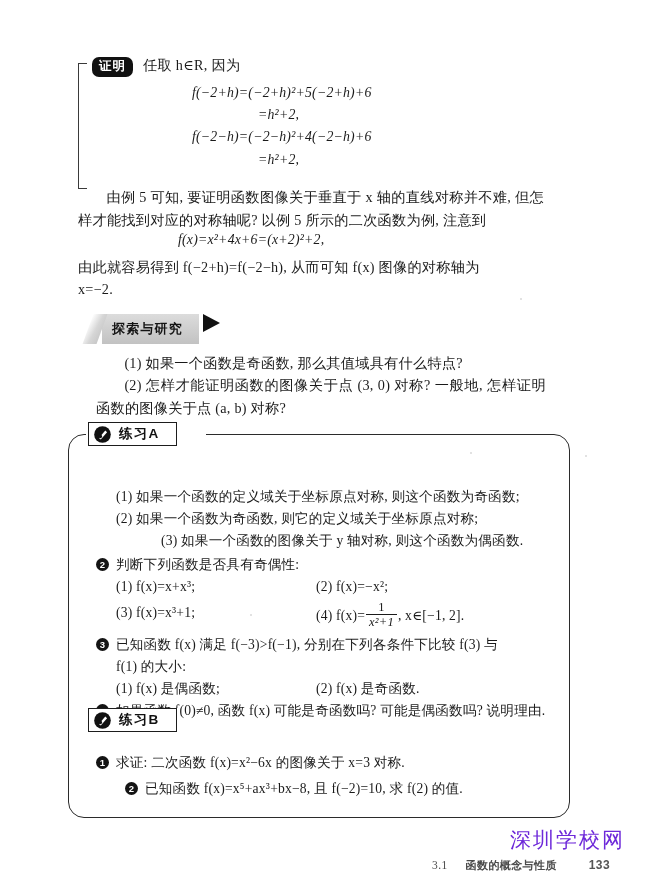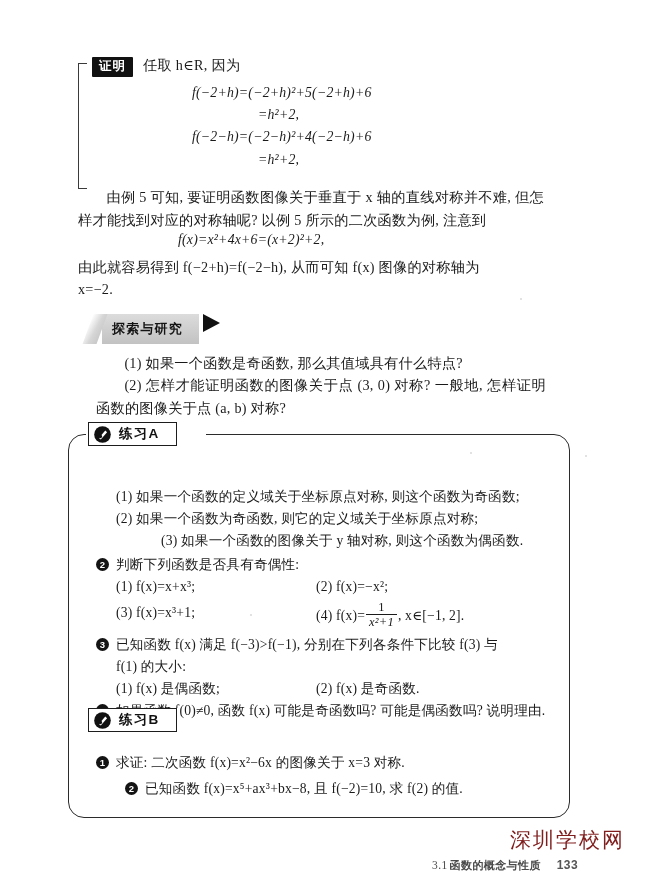--- a/index.html
+++ b/index.html
@@ -42,21 +42,21 @@
   }
   .proof-badge {
     display: inline-block;
     background: #111111;
     color: #ffffff;
     font-family: "Liberation Sans", "DejaVu Sans", sans-serif;
     font-weight: bold;
     font-size: 12.5px;
     line-height: 1;
     padding: 3px 7px 4px 7px;
-    border-radius: 1px;
+    border-radius: 7px;
     letter-spacing: 1px;
   }
   .proof-lead {
     font-size: 14.2px;
     letter-spacing: 0.3px;
   }
   .formula-stack {
     margin-left: 14px;
     margin-top: 5px;
   }
@@ -220,31 +220,31 @@
     line-height: 1.2;
   }
 
   
   .watermark {
     position: absolute;
     right: 22px;
     top: 826px;
     font-family: "Liberation Sans", "DejaVu Sans", sans-serif;
     font-size: 21px;
-    color: #7f1d1d;
+    color: #6d28d9;
     letter-spacing: 2px;
     white-space: nowrap;
   }
   .footer {
     position: absolute;
     left: 432px;
     top: 858px;
     display: flex;
     align-items: baseline;
-    gap: 2px;
+    gap: 18px;
     font-size: 11.5px;
     color: #4a4a4a;
     letter-spacing: 0.4px;
     white-space: nowrap;
   }
   .footer-sec { font-family: "Liberation Serif", serif; }
   .footer-title { font-family: "Liberation Sans", sans-serif; font-weight: bold; font-size: 11px; }
   .footer-page { font-family: "Liberation Sans", sans-serif; font-weight: bold; font-size: 12px; margin-left: 14px; color: #555; }
 
   .speck {

